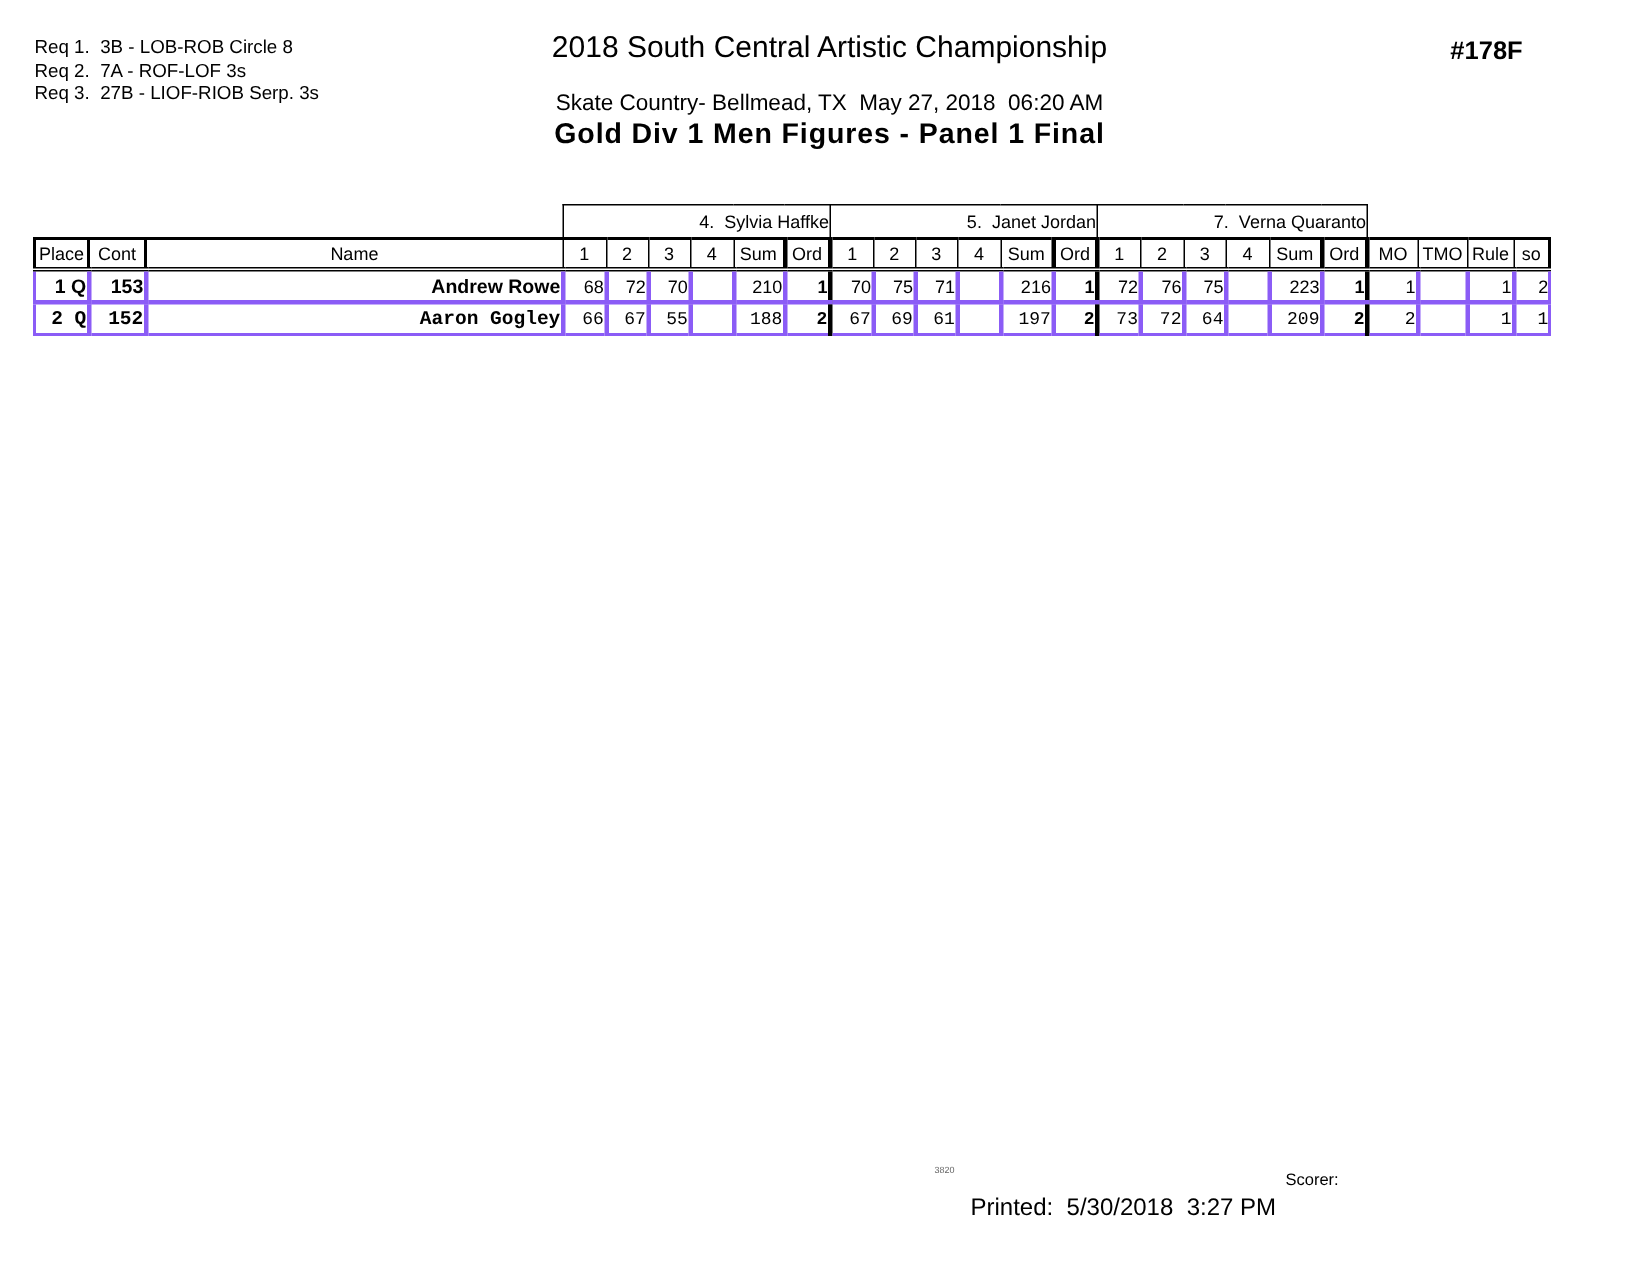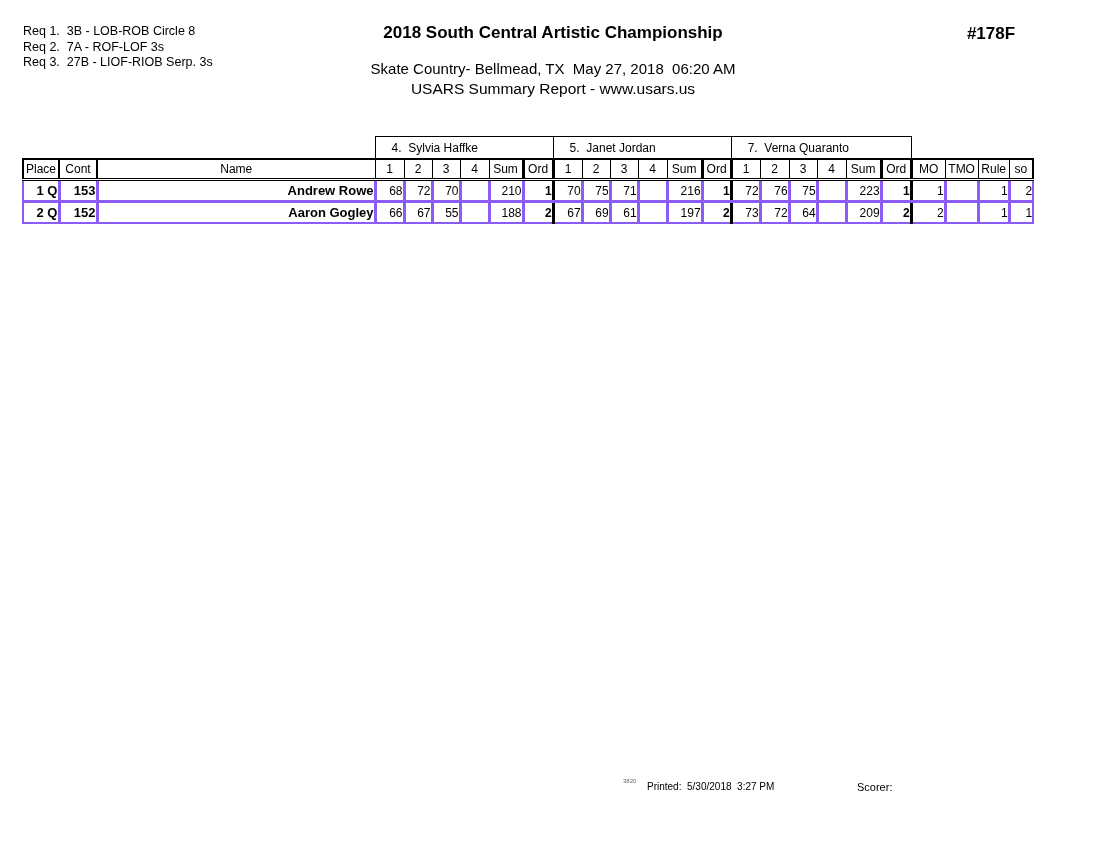--- a/index.html
+++ b/index.html
@@ -9,84 +9,84 @@
     font-family:"Liberation Sans", sans-serif;
     position:relative; overflow:hidden;
   }
   .pre { white-space:pre; }
 
   
   .req-block { position:absolute; left:23px; top:24px; font-size:12.5px; line-height:15.5px; }
 
   
   .title-block { position:absolute; left:235px; top:22px; width:636px; text-align:center; }
-  .title-main  { font-size:17px; font-weight:bold; line-height:21px; }
+  .title-main  { font-size:20px; font-weight:normal; line-height:21px; }
   .title-venue { font-size:15px; line-height:19px;margin-top:16px; }
   .title-div   { font-size:19px; font-weight:bold; line-height:24px; letter-spacing:0.6px; }
   .title-report{ font-size:15.5px; line-height:20px; margin-top:1px; }
 
   
   .event-num { position:absolute; left:958px; top:24px; width:66px; text-align:center;
                font-size:17px; font-weight:bold; }
 
   
   table.results {
     position:absolute; left:22px; top:136px;
     border-collapse:collapse; table-layout:fixed;
     width:1012px; font-size:12px;
   }
   table.results td, table.results th { padding:0; overflow:hidden; vertical-align:middle; }
 
   tr.jrow td.blank { border:none; }
   tr.jrow td.jbox  {
     border:1px solid #000; height:21px;
-    text-align:left; padding-left:16px; font-size:12px; white-space:pre;
+    text-align:right; padding-left:16px; font-size:12px; white-space:pre;
   }
 
   tr.hrow th {
     border:1px solid #000;
     border-top:2px solid #000;
     border-bottom:3px double #000;
     font-weight:normal; height:18px; text-align:center;
   }
   tr.drow td { border:3px solid #8b5cf6; height:19px; text-align:right; }
 
   
   .bl2 { border-left-width:2px !important;margin-top:12px; }
   .br2 { border-right-width:2px !important; }
-  tr.lastrow td { border-bottom-width:2px !important; }
+  tr.lastrow td { border-bottom-width:2px !important;font-family:Liberation Mono, monospace; }
 
   
   .ordc { border-left:3px solid #000 !important; border-right:3px solid #000 !important; }
   td.ordc { font-weight:bold; }
 
   td.sumc { text-align:right; padding-right:3px; }
   td.rulec { text-align:right; padding-right:5px; }
   td.place-cell, td.cont-cell { font-weight:bold; font-size:13px; }
   th.name-h, td.name-cell { text-align:left; padding-left:6px; }
   td.name-cell { font-weight:bold; font-size:13px; }
 
   
   .footer-job    { position:absolute; left:623px; top:778px; font-size:6px; color:#666; }
-  .footer-printed{ position:absolute; left:647px; top:781px; font-size:10px; }
+  .footer-printed{ position:absolute; left:647px; top:797px; font-size:16px; }
   .footer-scorer { position:absolute; left:857px; top:781px; font-size:11px; }
 </style>
 </head>
 <body>
 
 <div class="req-block">
   <div class="pre">Req 1.  3B - LOB-ROB Circle 8</div>
   <div class="pre">Req 2.  7A - ROF-LOF 3s</div>
   <div class="pre">Req 3.  27B - LIOF-RIOB Serp. 3s</div>
 </div>
 
 <div class="title-block">
   <div class="title-main">2018 South Central Artistic Championship</div>
   <div class="title-venue pre">Skate Country- Bellmead, TX  May 27, 2018  06:20 AM</div>
-  <div class="title-report">USARS Summary Report - www.usars.us</div>
+  <div class="title-div">Gold Div 1 Men Figures - Panel 1 Final</div>
 </div>
 
 <div class="event-num">#178F</div>
 
 <table class="results">
   <colgroup>
     <col style="width:36px">
       <col style="width:38px">
       <col style="width:278px">
     <col style="width:29px">

